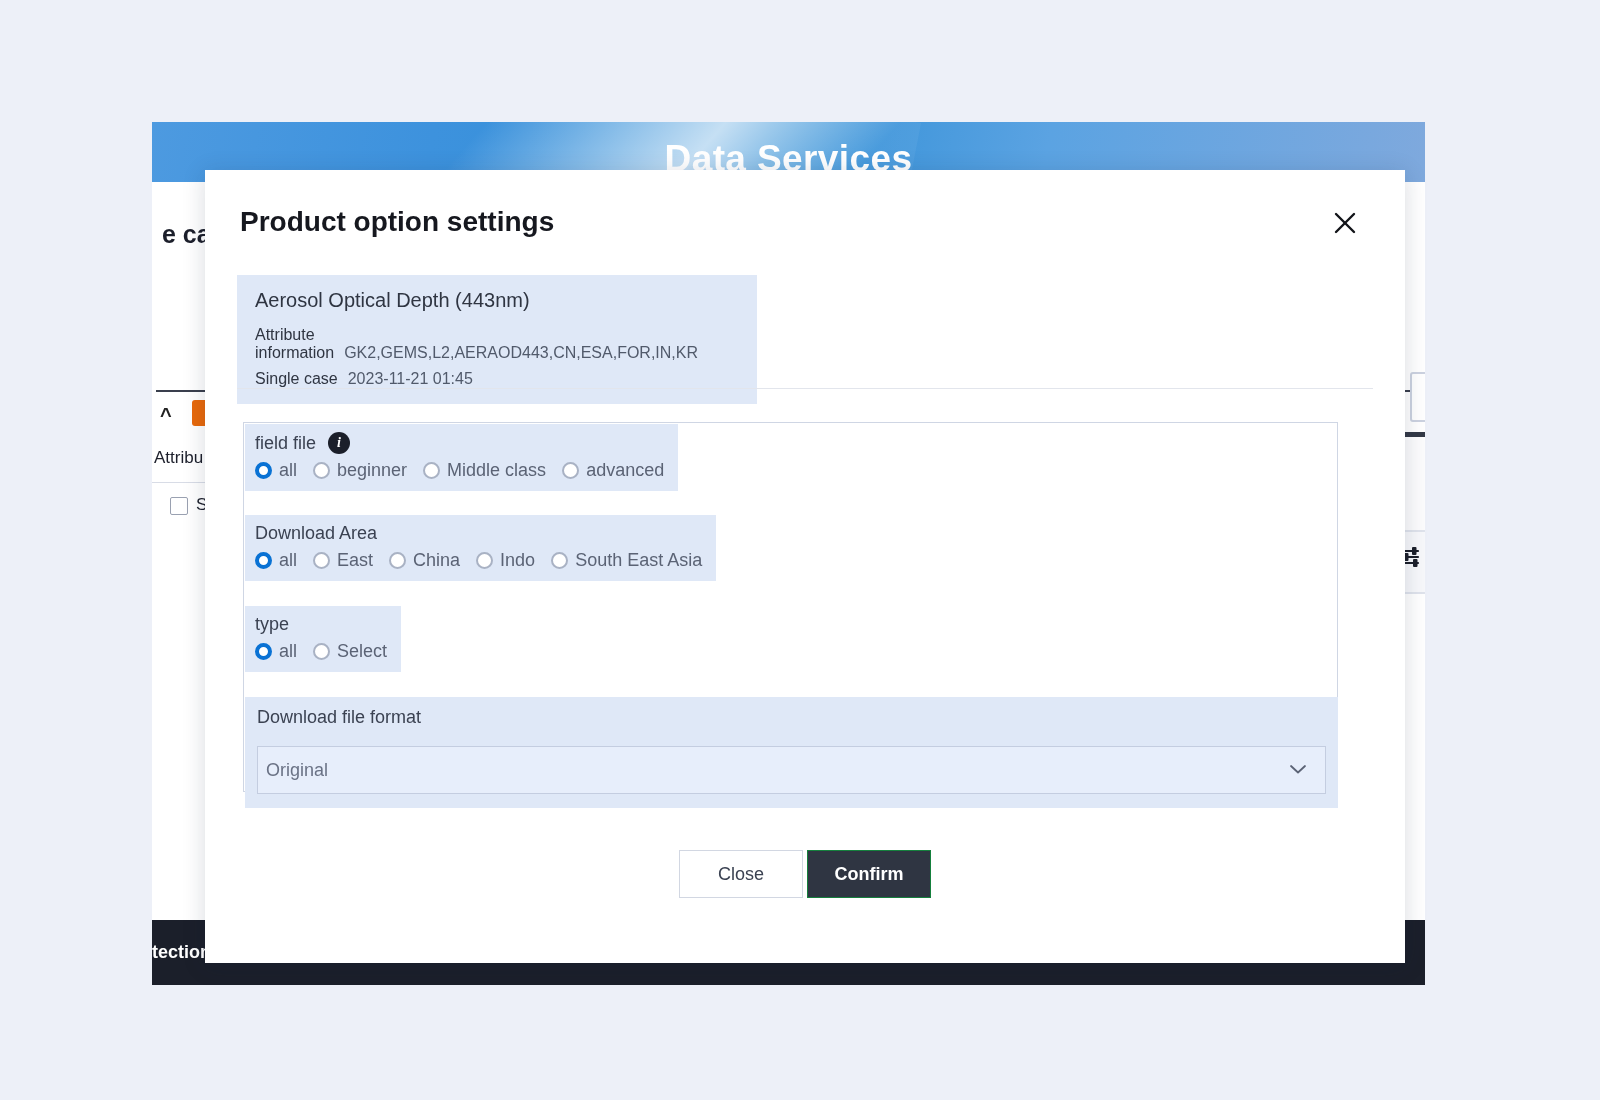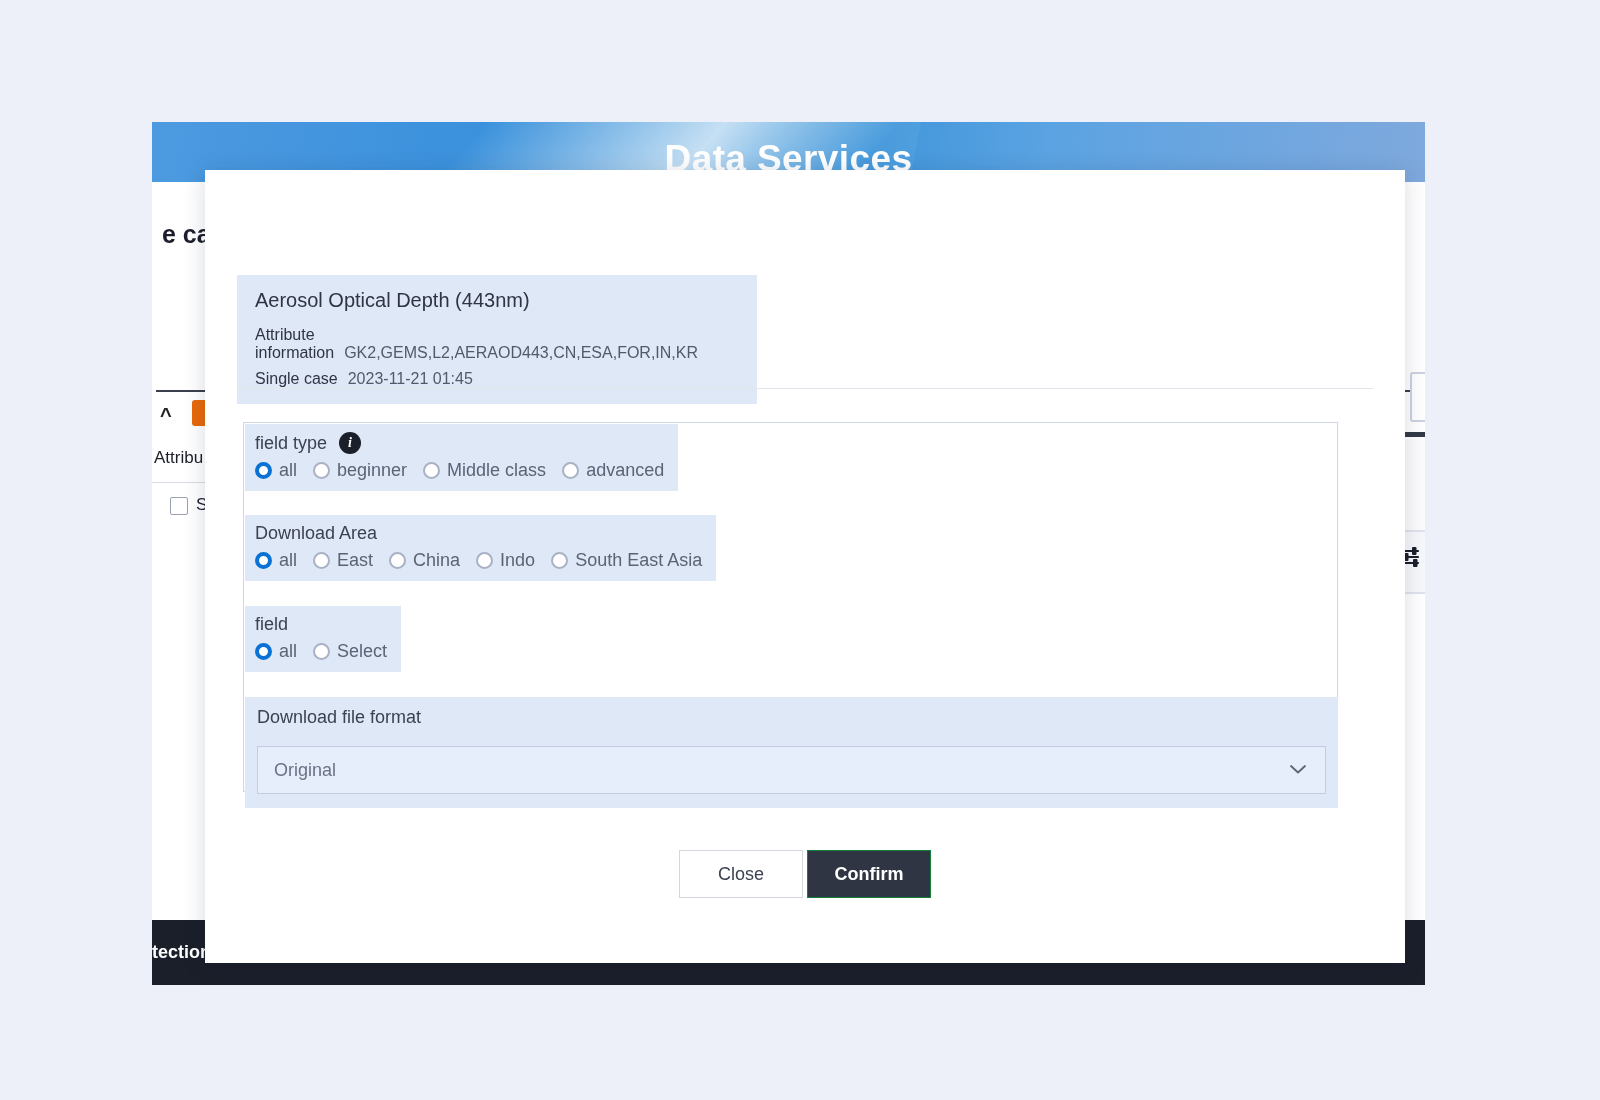--- a/index.html
+++ b/index.html
@@ -246,21 +246,21 @@
   }
   #format-label {
     font-size: 18px; color: #3b4252; margin-bottom: 18px;
   }
   #format-select {
     position: relative;
     height: 48px;
     border: 1px solid #c4cde0;
     background: #e7eefb;
     display: flex; align-items: center;
-    padding: 0 16px;
+    padding: 0 8px;
     cursor: pointer;
   }
   #format-value { font-size: 18px; color: #6a7285; }
   #format-caret {
     position: absolute; right: 18px; top: 50%;
     transform: translateY(-50%);
     color: #5b6375;
   }
 
   
@@ -333,38 +333,49 @@
       <span class="footer-sep"></span>
       <span class="footer-link">Site map</span>
       <span class="footer-sep"></span>
       <span class="footer-link">Location</span>
     </div>
   </div>
 </div>
 
 <div id="modal">
 
+  <div id="modal-header">
+    <div id="modal-title">Product option settings</div>
+    <div id="modal-close">
+      <svg width="26" height="26" viewBox="0 0 26 26">
+        <g stroke="#121419" stroke-width="2.4" stroke-linecap="round">
+          <line x1="4" y1="4" x2="22" y2="22"></line>
+          <line x1="22" y1="4" x2="4" y2="22"></line>
+        </g>
+      </svg>
+    </div>
+  </div>
 
   <div id="product-panel">
     <div id="product-name">Aerosol Optical Depth (443nm)</div>
     <div class="panel-row">
       <span class="panel-key">Attribute information</span><span class="panel-val">GK2,GEMS,L2,AERAOD443,CN,ESA,FOR,IN,KR</span>
     </div>
     <div class="panel-row">
       <span class="panel-key">Single case</span><span class="panel-val">2023-11-21 01:45</span>
     </div>
   </div>
 
   <div id="modal-hr"></div>
 
   <div id="options-box">
 
     <div class="opt-group" style="left:1px; top:1px;">
       <div class="opt-label">
-        <span>field type</span>
+        <span>field file</span>
         <span class="info-icon">i</span>
       </div>
       <div class="radio-row">
         <label class="radio-item checked">
           <span class="radio-dot"></span>
           <span class="radio-text">all</span>
         </label>
         <label class="radio-item">
           <span class="radio-dot"></span>
           <span class="radio-text">beginner</span>
@@ -403,21 +414,21 @@
         </label>
         <label class="radio-item">
           <span class="radio-dot"></span>
           <span class="radio-text">South East Asia</span>
         </label>
       </div>
     </div>
 
     <div class="opt-group" style="left:1px; top:183px;">
       <div class="opt-label">
-        <span>field</span>
+        <span>type</span>
       </div>
       <div class="radio-row">
         <label class="radio-item checked">
           <span class="radio-dot"></span>
           <span class="radio-text">all</span>
         </label>
         <label class="radio-item">
           <span class="radio-dot"></span>
           <span class="radio-text">Select</span>
         </label>

